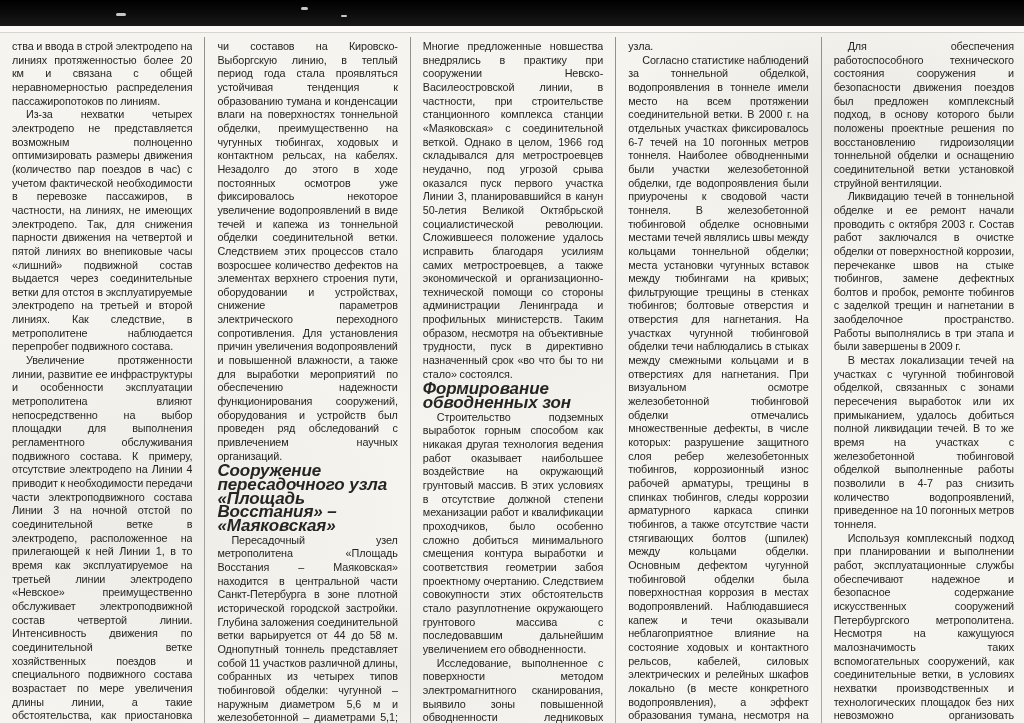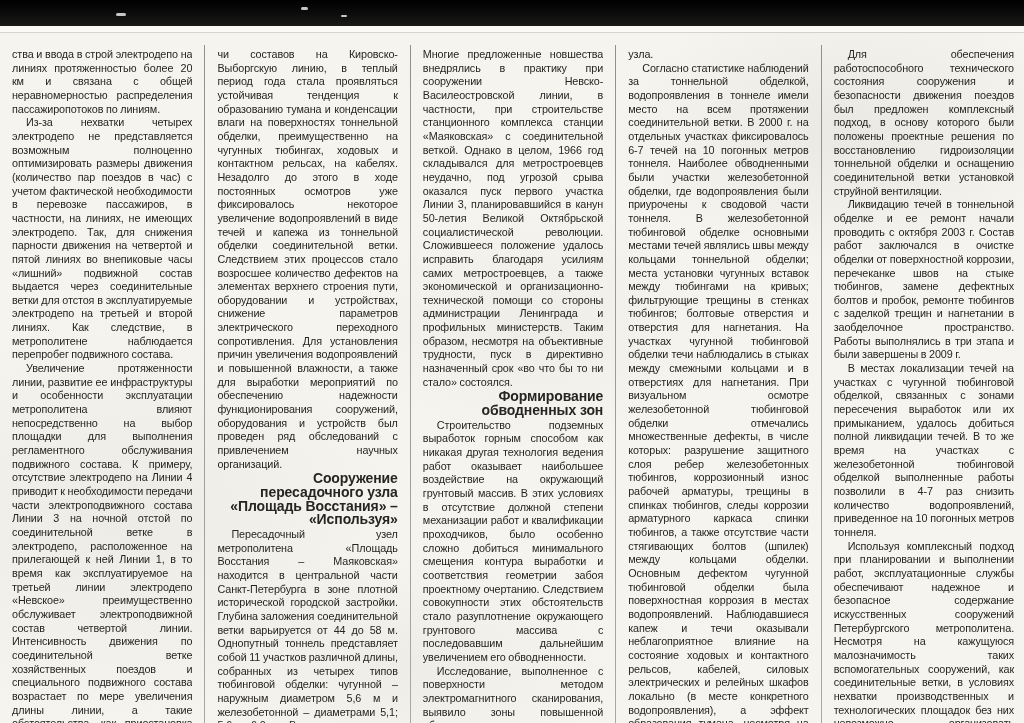--- a/index.html
+++ b/index.html
@@ -35,42 +35,42 @@
   .speck-3{left:341px;top:15px;width:6px;height:2px;}
   .scan-gap{
     position:absolute;top:26px;left:0;width:1024px;height:6px;background:#fbfaf7;
   }
   .page-edge-line{
     position:absolute;top:32px;left:0;width:1024px;height:1px;
     background:rgba(0,0,0,0.13);
   }
   .columns{
     position:absolute;top:40px;left:12px;right:10px;bottom:0;
-    display:flex;gap:12px;margin-top:8px;
+    display:flex;gap:12px;
   }
   .col{flex:1 1 0;overflow:hidden;min-width:0;}
   .col-rule{
     flex:0 0 1px;width:1px;margin-top:-3px;
     background:linear-gradient(to bottom,rgba(0,0,0,0.20),rgba(0,0,0,0.07));
     background-color:var(--rule);
   }
   .para{
     margin:0;
     font-size:10.8px;line-height:13.65px;
     text-align:justify;text-justify:inter-word;
     letter-spacing:-0.1px;word-spacing:-0.3px;
     hyphens:auto;-webkit-hyphens:auto;
     color:var(--ink);
   }
   .para.indent{text-indent:14px;}
   .heading{
     margin:1px 0 1px 0;
-    font-size:14px;line-height:13.65px;
-    font-weight:bold;
-    text-align:right;letter-spacing:-0.1px;
+    font-size:17px;line-height:13.65px;
+    font-weight:bold;font-style:italic;
+    text-align:left;letter-spacing:-0.1px;
     color:var(--ink);
   }
   .signature{
     margin-top:16px;
     text-align:right;
     font-weight:bold;
     font-size:11.3px;line-height:15px;
     letter-spacing:-0.1px;
   }
 </style>
@@ -92,21 +92,21 @@
     <section class="col">
       <p class="para">ства и ввода в строй электродепо на линиях протяженностью более 20 км и связана с общей неравномерностью распределения пассажиропотоков по линиям.</p>
       <p class="para indent">Из-за нехватки четырех электродепо не представляется возможным полноценно оптимизировать размеры движения (количество пар поездов в час) с учетом фактической необходимости в перевозке пассажиров, в частности, на линиях, не имеющих электродепо. Так, для снижения парности движения на четвертой и пятой линиях во внепиковые часы «лишний» подвижной состав выдается через соединительные ветки для отстоя в эксплуатируемые электродепо на третьей и второй линиях. Как следствие, в метрополитене наблюдается перепробег подвижного состава.</p>
       <p class="para indent">Увеличение протяженности линии, развитие ее инфраструктуры и особенности эксплуатации метрополитена влияют непосредственно на выбор площадки для выполнения регламентного обслуживания подвижного состава. К примеру, отсутствие электродепо на Линии 4 приводит к необходимости передачи части электроподвижного состава Линии 3 на ночной отстой по соединительной ветке в электродепо, расположенное на прилегающей к ней Линии 1, в то время как эксплуатируемое на третьей линии электродепо «Невское» преимущественно обслуживает электроподвижной состав четвертой линии. Интенсивность движения по соединительной ветке хозяйственных поездов и специального подвижного состава возрастает по мере увеличения длины линии, а такие обстоятельства, как приостановка эксплуатации отдельных участков прилегающих линий или переход на обслуживание линии принципиально новым подвижным составом с асинхронным тяговым приводом, приводят к полной отмене оборота электроподвижно-</p>
     </section>
 
     <div class="col-rule"></div>
 
     <section class="col">
       <p class="para">чи составов на Кировско-Выборгскую линию, в теплый период года стала проявляться устойчивая тенденция к образованию тумана и конденсации влаги на поверхностях тоннельной обделки, преимущественно на чугунных тюбингах, ходовых и контактном рельсах, на кабелях. Незадолго до этого в ходе постоянных осмотров уже фиксировалось некоторое увеличение водопроявлений в виде течей и капежа из тоннельной обделки соединительной ветки. Следствием этих процессов стало возросшее количество дефектов на элементах верхнего строения пути, оборудовании и устройствах, снижение параметров электрического переходного сопротивления. Для установления причин увеличения водопроявлений и повышенной влажности, а также для выработки мероприятий по обеспечению надежности функционирования сооружений, оборудования и устройств был проведен ряд обследований с привлечением научных организаций.</p>
-      <h3 class="heading">Сооружение пересадочного узла «Площадь Восстания» – «Используя»</h3>
+      <h3 class="heading">Сооружение пересадочного узла «Площадь Восстания» – «Маяковская»</h3>
       <p class="para indent">Пересадочный узел метрополитена «Площадь Восстания – Маяковская» находится в центральной части Санкт-Петербурга в зоне плотной исторической городской застройки. Глубина заложения соединительной ветки варьируется от 44 до 58 м. Однопутный тоннель представляет собой 11 участков различной длины, собранных из четырех типов тюбинговой обделки: чугунной – наружным диаметром 5,6 м и железобетонной – диаметрами 5,1; 5,6 и 6,0 м. В плане сооружение расположено над перегонными тоннелями Линий 1 и 3 и имеет сложную конфигурацию с двумя кривыми малого радиуса (150 м) с углом разворота направления, приблизительно равным 270° . Для обеспечения заданных углов поворота</p>
     </section>
 
     <div class="col-rule"></div>
 
     <section class="col">
       <p class="para">Многие предложенные новшества внедрялись в практику при сооружении Невско-Василеостровской линии, в частности, при строительстве станционного комплекса станции «Маяковская» с соединительной веткой. Однако в целом, 1966 год складывался для метростроевцев неудачно, под угрозой срыва оказался пуск первого участка Линии 3, планировавшийся в канун 50-летия Великой Октябрьской социалистической революции. Сложившееся положение удалось исправить благодаря усилиям самих метростроевцев, а также экономической и организационно-технической помощи со стороны администрации Ленинграда и профильных министерств. Таким образом, несмотря на объективные трудности, пуск в директивно назначенный срок «во что бы то ни стало» состоялся.</p>
       <h3 class="heading">Формирование обводненных зон</h3>
       <p class="para indent">Строительство подземных выработок горным способом как никакая другая технология ведения работ оказывает наибольшее воздействие на окружающий грунтовый массив. В этих условиях в отсутствие должной степени механизации работ и квалификации проходчиков, было особенно сложно добиться минимального смещения контура выработки и соответствия геометрии забоя проектному очертанию. Следствием совокупности этих обстоятельств стало разуплотнение окружающего грунтового массива с последовавшим дальнейшим увеличением его обводненности.</p>
       <p class="para indent">Исследование, выполненное с поверхности методом электромагнитного сканирования, выявило зоны повышенной обводненности ледниковых отложений (верхней морены), расположенные в плане над участками тоннеля на кривой с наименьшей мощностью водоупорного слоя кембрийских глин в щелыге свода. На формирование зоны обводнения, зафиксированной в месте пе-</p>

